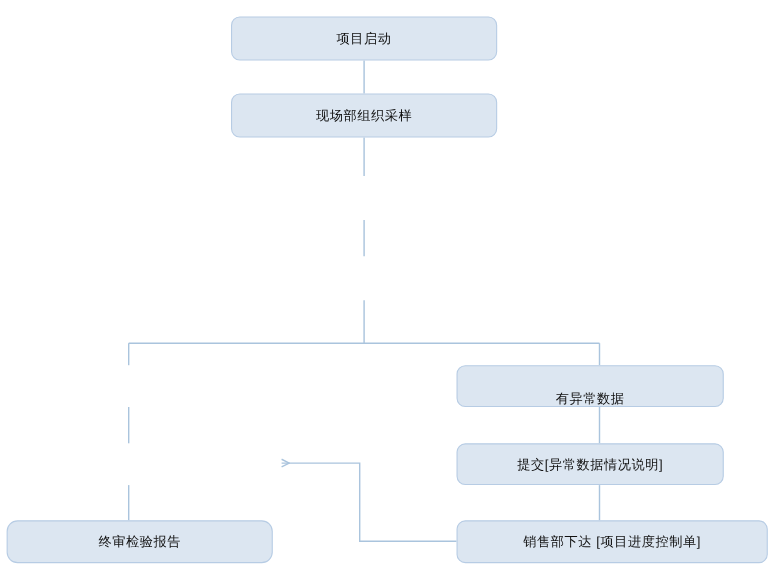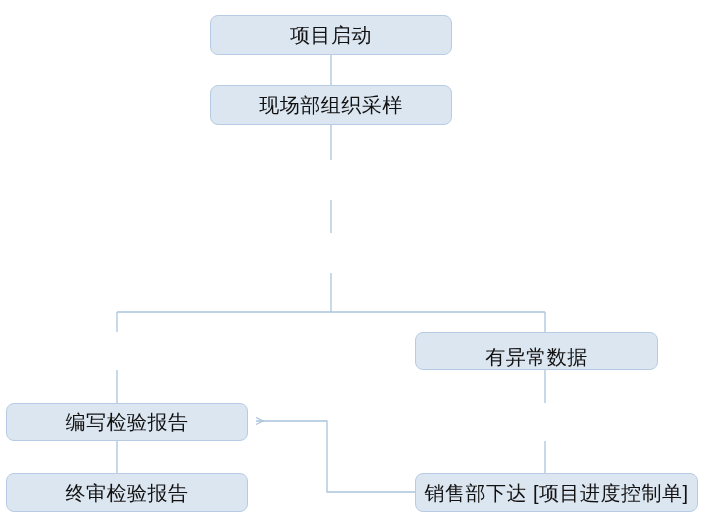--- a/index.html
+++ b/index.html
@@ -19,21 +19,21 @@
   .node {
     position: absolute;
     box-sizing: border-box;
     background: #dce6f1;
     border: 1px solid #b7cce4;
     border-radius: 8px;
     display: flex;
     align-items: center;
     justify-content: center;
     color: #111111;
-    font-size: 20px;
+    font-size: 12px;
     line-height: 1.2;
     letter-spacing: 0.5px;
     white-space: nowrap;
     z-index: 2;
   }
   .edges {
     position: absolute;
     left: 0;
     top: 0;
     width: 703px;
@@ -81,26 +81,26 @@
     <span>现场部组织采样</span>
   </div>
 
 
 
 
   <div class="node" style="left:415px; top:332px; width:243px; height:38px;align-items:flex-end;">
     <span>有异常数据</span>
   </div>
 
-  <div class="node" style="left:6px; top:403px; width:242px; height:38px;">
-    <span>编写检验报告</span>
+
+  <div class="node" style="left:415px; top:403px; width:243px; height:38px;">
+    <span>提交[异常数据情况说明]</span>
   </div>
 
-
-  <div class="node" style="left:6px; top:473px; width:242px; height:39px;">
+  <div class="node" style="left:6px; top:473px; width:242px; height:39px;border-radius:10px;">
     <span>终审检验报告</span>
   </div>
 
   <div class="node" style="left:415px; top:473px; width:283px; height:39px;">
     <span>销售部下达 [项目进度控制单]</span>
   </div>
 
 </div>
 
 </body></html>

